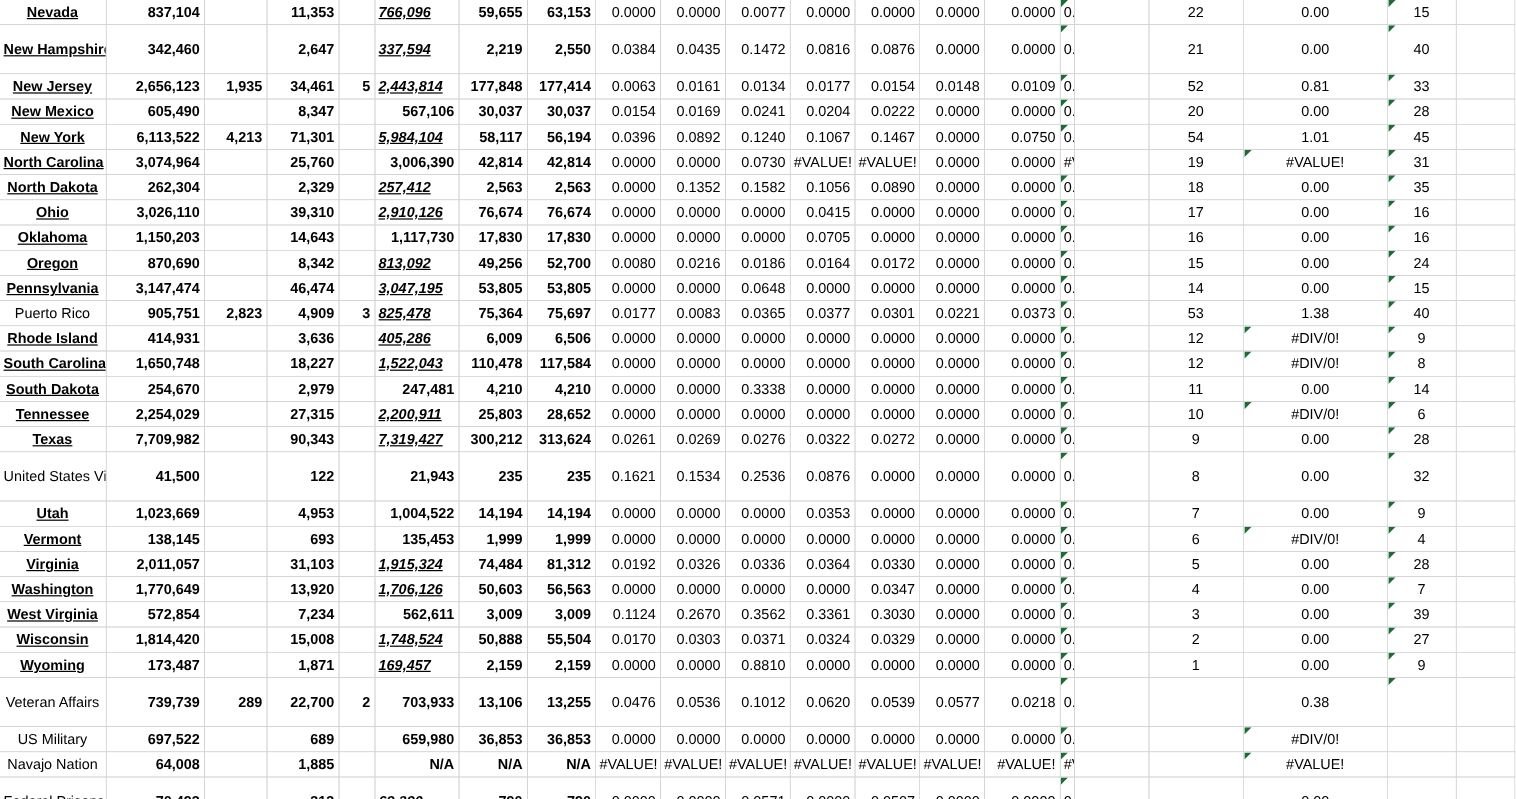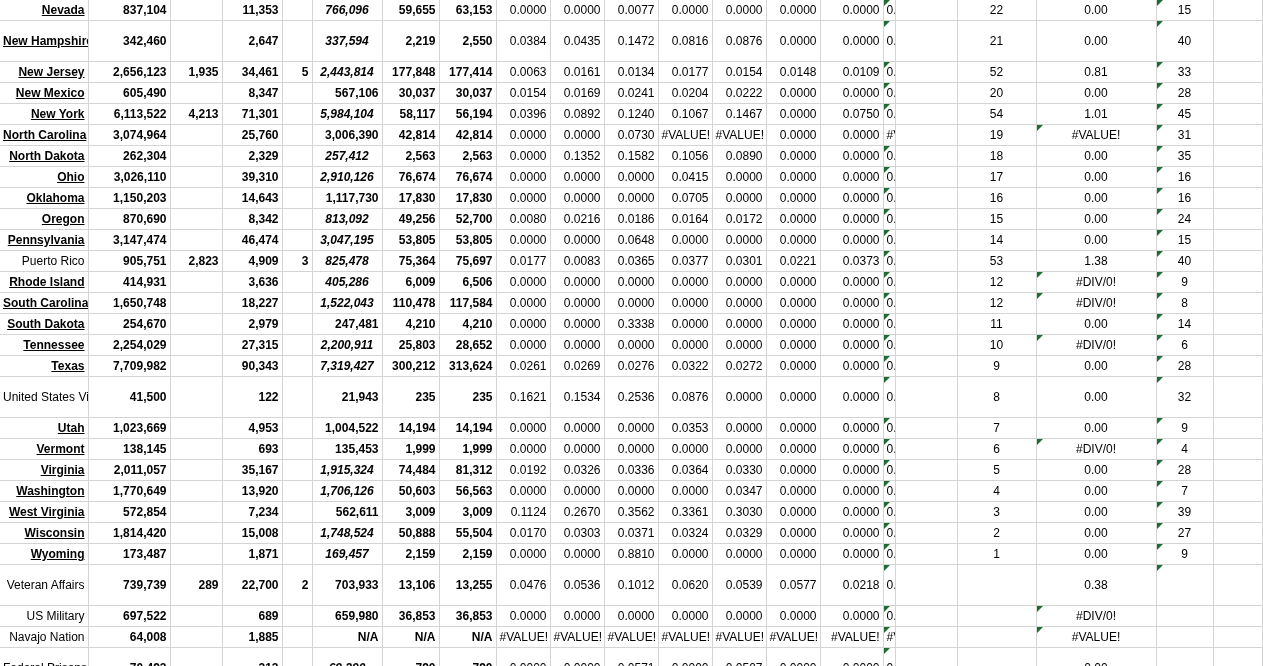--- a/index.html
+++ b/index.html
@@ -50,37 +50,37 @@
   col.c-m{width:54px;}
   col.c-n{width:54px;}
   col.c-o{width:63px;}
   col.c-div{width:12px;}
   col.c-rank{width:62px;}
   col.c-ratio{width:79px;}
   col.c-last{width:120px;}
   col.c-pad{width:57px;}
 
   td.name{
-    text-align:right;
+    text-align:center;
     font-weight:bold;
     white-space:normal;
     word-wrap:break-word;
     line-height:15px;
     padding-left:2px;
   }
   td.name span.lnk{
     text-decoration:underline;
     font-weight:bold;
   }
   td.name span.plain{
     font-weight:normal;
     text-decoration:none;
   }
   td.num{text-align:right;font-weight:bold;}
-  td.numit{text-align:center;font-weight:bold;font-style:italic;}
+  td.numit{text-align:left;font-weight:bold;font-style:italic;text-decoration:underline;}
   td.dec{text-align:right;font-weight:normal;}
   td.ctr{text-align:center;font-weight:normal;}
   td.blank{}
   td.divider{
     background:#000;
     border-right:0;
     border-bottom:0;
     padding:0;
   }
   td.hl{background:#dcecf2;}
@@ -579,21 +579,21 @@
           <td class="divider"></td>
           <td class="ctr">6</td>
           <td class="ctr cmt-tl">#DIV/0!</td>
           <td class="ctr cmt-tl">4</td>
           <td class="blank"></td>
         </tr>
         <tr>
           <td class="name"><span class="lnk">Virginia</span></td>
           <td class="num">2,011,057</td>
           <td class="num"></td>
-          <td class="num">35,167</td>
+          <td class="num">31,103</td>
           <td class="num"></td>
           <td class="numit">1,915,324</td>
           <td class="num">74,484</td>
           <td class="num">81,312</td>
           <td class="dec">0.0192</td>
           <td class="dec">0.0326</td>
           <td class="dec">0.0336</td>
           <td class="dec">0.0364</td>
           <td class="dec">0.0330</td>
           <td class="dec">0.0000</td>

